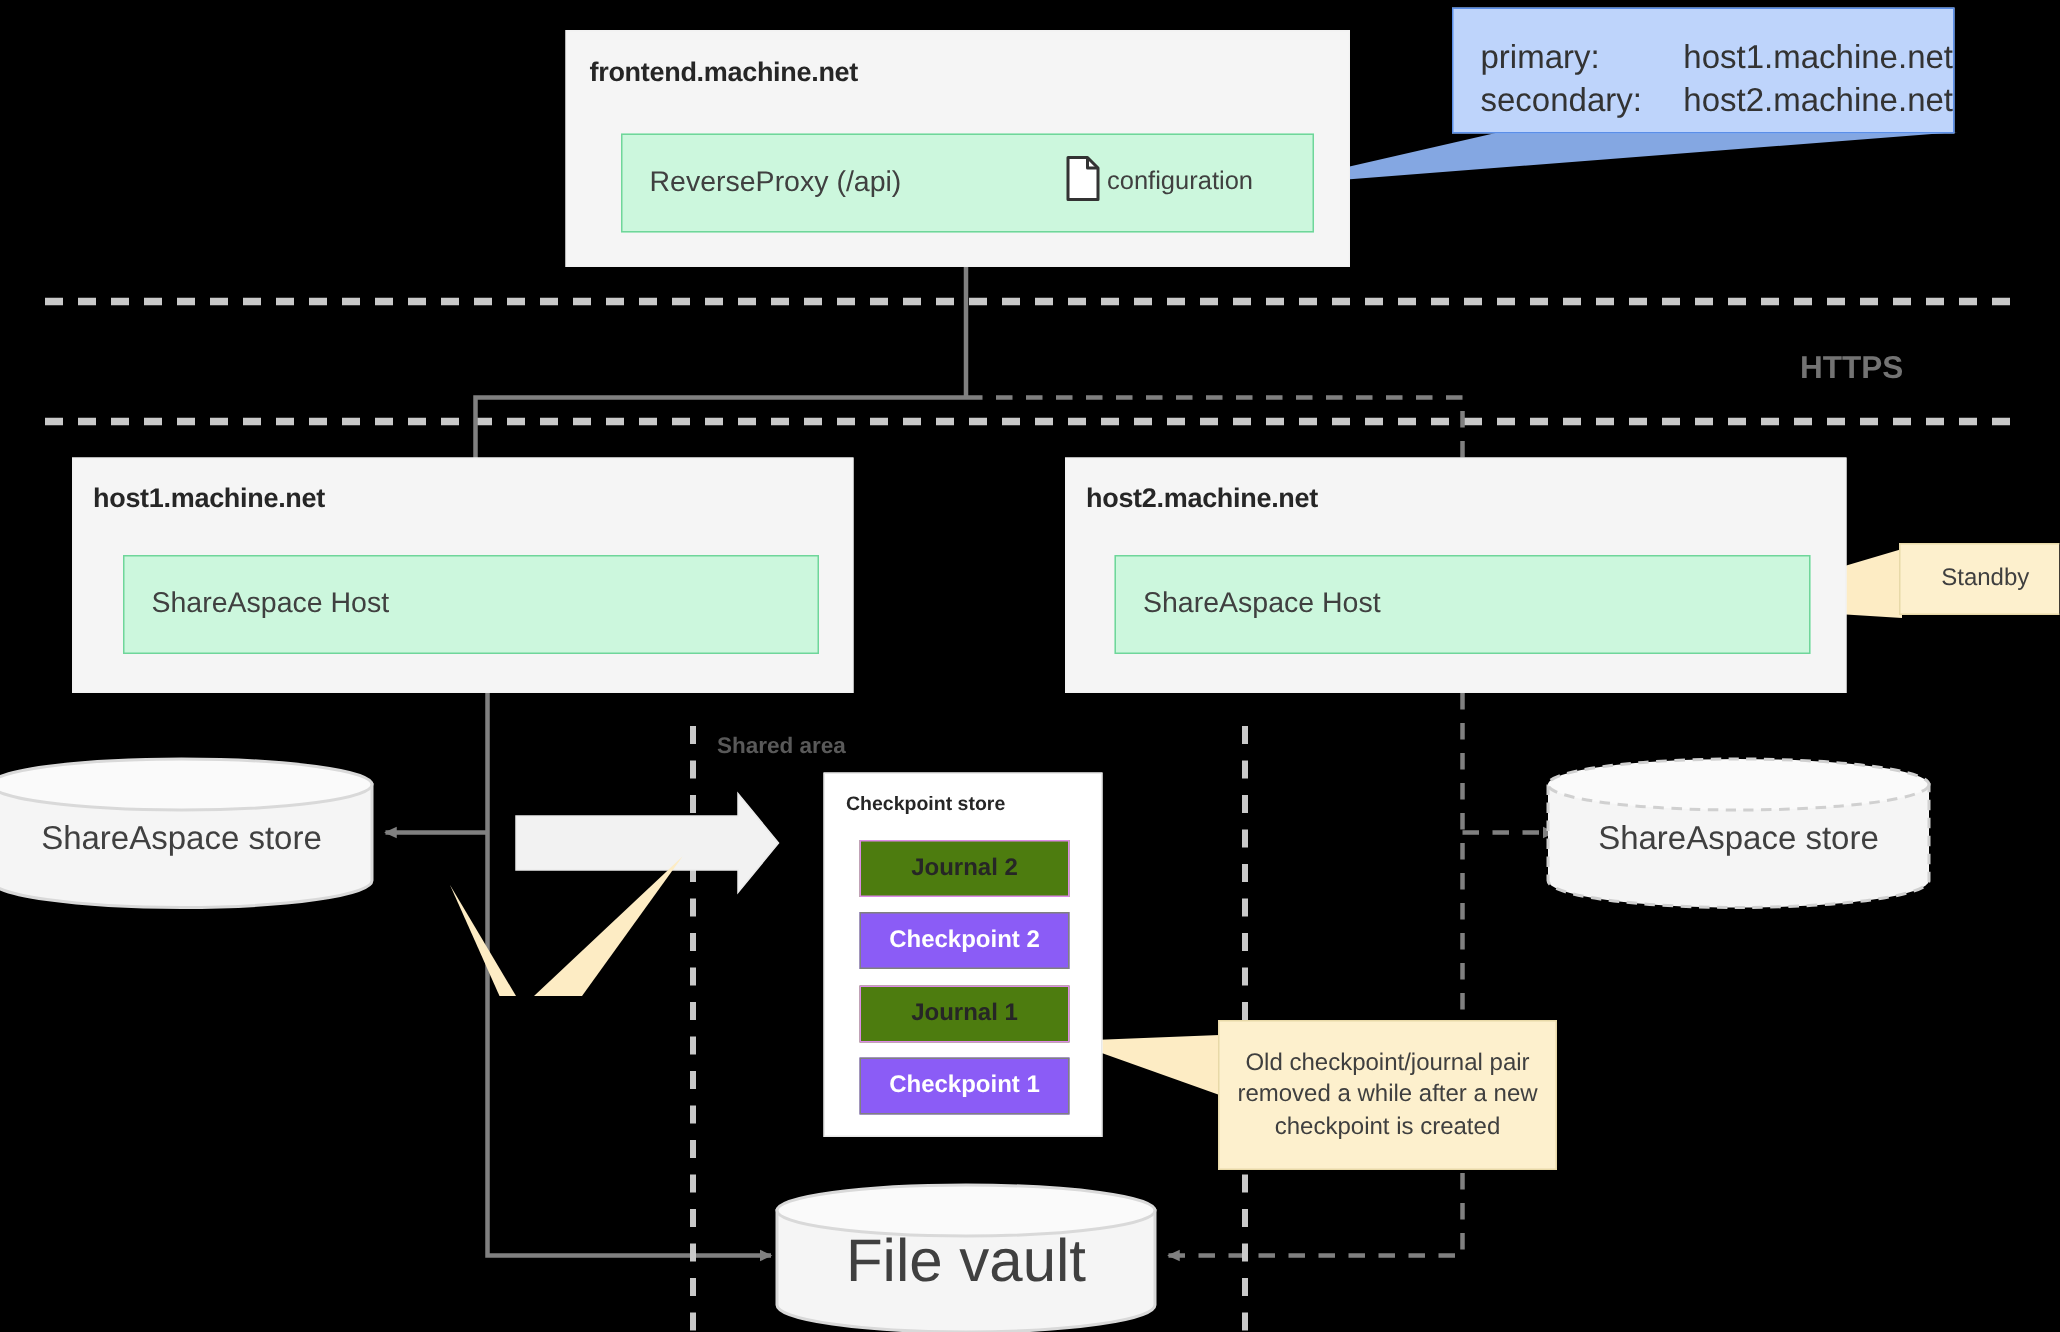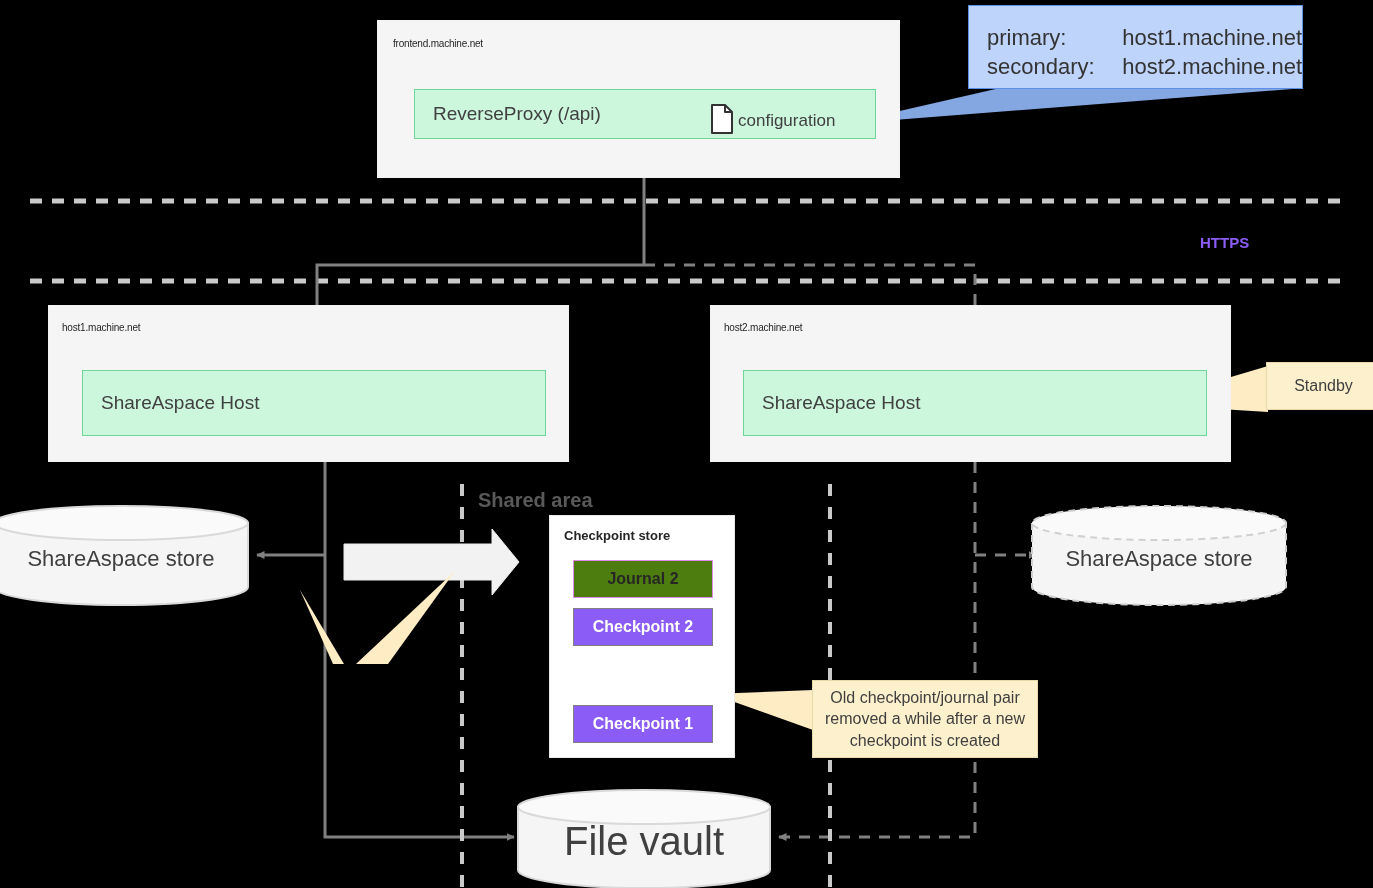--- a/index.html
+++ b/index.html
@@ -4,21 +4,21 @@
 <title>ShareAspace HA Architecture Diagram</title>
 <style>
   html,body{margin:0;padding:0;background:#000;}
   body{font-family:"Liberation Sans",sans-serif;}
   #stage{position:relative;width:1373px;height:888px;background:#000;overflow:hidden;}
 
   .abs{position:absolute;box-sizing:border-box;}
 
   
   .machine-box{background:#f5f5f5;border:1px solid #f2f2f2;}
-  .machine-title{position:absolute;font-size:10px;font-weight:normal;color:#262626;
+  .machine-title{position:absolute;font-size:18px;font-weight:bold;color:#262626;
     letter-spacing:-0.2px;white-space:nowrap;}
 
   
   .green-box{background:#ccf7dd;border:1px solid #6fd69a;display:flex;align-items:center;}
   .green-label{font-size:19px;color:#404040;padding-left:18px;white-space:nowrap;}
 
   
   .doc-icon{display:inline-block;vertical-align:middle;}
 
   
@@ -44,22 +44,22 @@
   .cp-checkpoint{background:#8b5cf6;border:1px solid #808080;color:#ffffff;}
 
   
   .cyl{position:absolute;}
   .cyl svg{display:block;overflow:visible;}
   .cyl-label{position:absolute;left:0;right:0;text-align:center;
     color:#404040;white-space:nowrap;}
 
   
   .plain-label{position:absolute;white-space:nowrap;}
-  .https-label{font-size:15px;font-weight:bold;color:#8b5cf6;}
-  .shared-label{font-size:20px;font-weight:bold;color:#595959;}
+  .https-label{font-size:21px;font-weight:bold;color:#737373;}
+  .shared-label{font-size:15px;font-weight:bold;color:#595959;}
 
   
   #wires{position:absolute;left:0;top:0;width:1373px;height:888px;pointer-events:none;}
 </style>
 </head>
 <body>
 
 <div id="stage">
 
   <svg id="wires" viewBox="0 0 1373 888" xmlns="http://www.w3.org/2000/svg">
@@ -98,21 +98,21 @@
 
     <path d="M813,690 L813,730 L712,694 z" fill="#fdecc4" stroke="none"></path>
 
     <path d="M1268,366 L1268,412 L1140,404 z" fill="#fdecc4" stroke="none"></path>
 
     <path d="M1000,88 L1305,88 L843,124 z" fill="#8fb5f5" stroke="none" opacity="0.92"></path>
   </svg>
 
   <div class="abs machine-box" style="left:377px;top:20px;width:523px;height:158px;"></div>
   <div class="machine-title" style="left:393px;top:38px;">frontend.machine.net</div>
-  <div class="abs green-box" style="left:414px;top:89px;width:462px;height:50px;">
+  <div class="abs green-box" style="left:414px;top:89px;width:462px;height:66px;">
     <span class="green-label">ReverseProxy (/api)</span>
   </div>
 
   <div class="abs" style="left:710px;top:103px;width:160px;height:36px;display:flex;align-items:center;">
     <span class="doc-icon">
       <svg width="24" height="30" viewBox="0 0 24 30">
         <path d="M2,1 L15,1 L22,8 L22,29 L2,29 z" fill="#ffffff" stroke="#333333" stroke-width="2" stroke-linejoin="round"></path>
         <path d="M15,1 L15,8 L22,8" fill="none" stroke="#333333" stroke-width="2" stroke-linejoin="round"></path>
       </svg>
     </span>
@@ -170,27 +170,30 @@
 
   <div class="abs cp-store" style="left:549px;top:515px;width:186px;height:243px;text-align:right;">
     <div class="cp-store-title">Checkpoint store</div>
 
     <div class="cp-item cp-journal" style="left:23px;top:44px;width:140px;height:38px;">
       <span>Journal 2</span>
     </div>
     <div class="cp-item cp-checkpoint" style="left:23px;top:92px;width:140px;height:38px;">
       <span>Checkpoint 2</span>
     </div>
+    <div class="cp-item cp-journal" style="left:23px;top:141px;width:140px;height:38px;">
+      <span>Journal 1</span>
+    </div>
     <div class="cp-item cp-checkpoint" style="left:23px;top:189px;width:140px;height:38px;">
       <span>Checkpoint 1</span>
     </div>
   </div>
 
 
-  <div class="abs yellow-callout" style="left:812px;top:680px;width:226px;height:78px;">
+  <div class="abs yellow-callout" style="left:812px;top:680px;width:226px;height:100px;">
     <span>Old checkpoint/journal pair removed a while after a new checkpoint is created</span>
   </div>
 
   <div class="cyl" style="left:516px;top:789px;width:256px;height:99px;">
     <svg width="256" height="99" viewBox="0 0 256 99">
       <path d="M2,18 L2,81 a126,18 0 0 0 252,0 L254,18 z" fill="#f5f5f5" stroke="#d9d9d9" stroke-width="2"></path>
       <ellipse cx="128" cy="18" rx="126" ry="17" fill="#fafafa" stroke="#d9d9d9" stroke-width="2"></ellipse>
     </svg>
     <div class="cyl-label" style="top:30px;font-size:40px;">File vault</div>
   </div>

